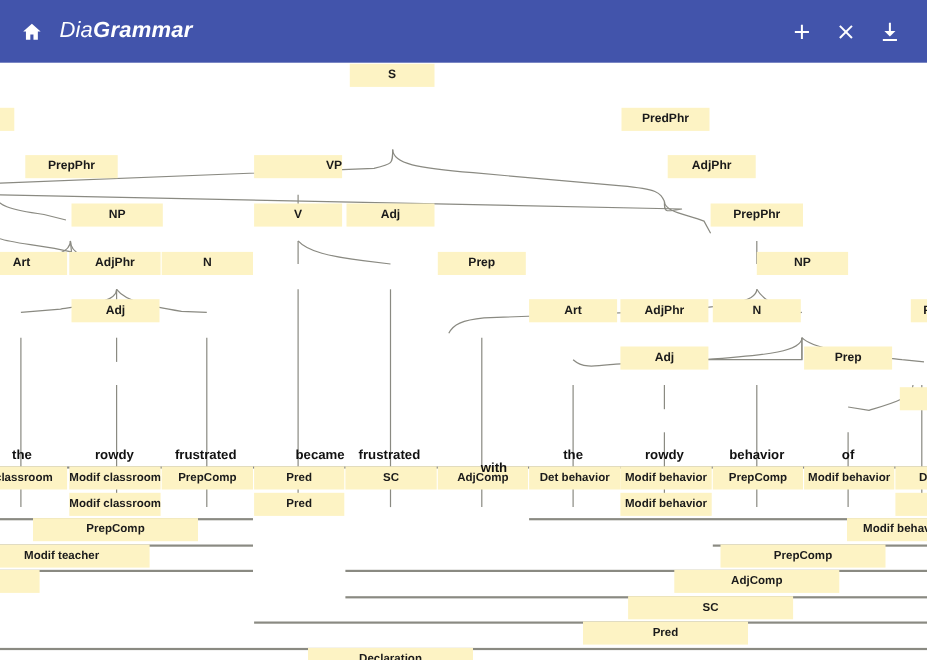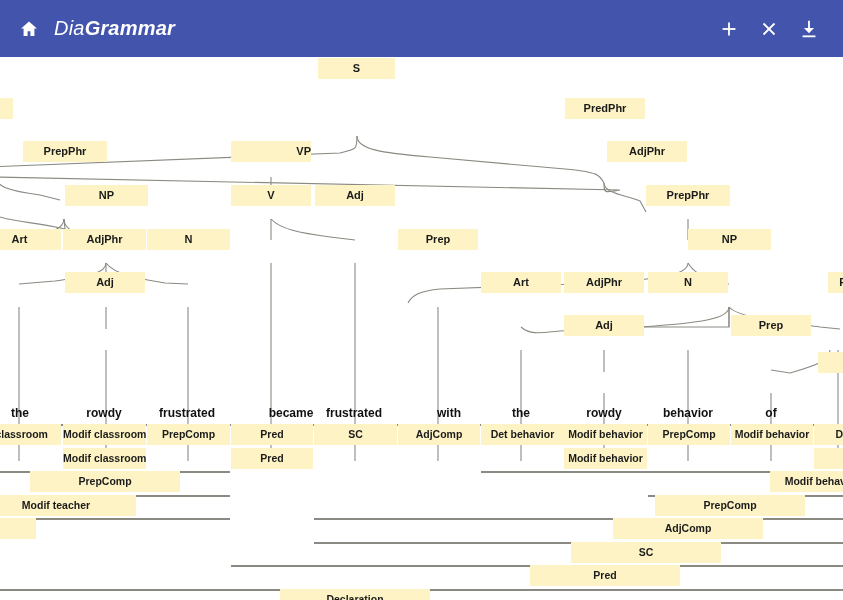--- a/index.html
+++ b/index.html
@@ -200,21 +200,21 @@
         <div class="node" style="left: 564px; top: 258px; width: 80px;">Adj</div>
         <div class="node" style="left: 731px; top: 258px; width: 80px;">Prep</div>
         <div class="node" style="left: 818px; top: 295px; width: 30px;"></div>
       </div>
     <div id="words">
         <div class="word" style="left: -40px; top: 348px; width: 120px;">the</div>
         <div class="word" style="left: 44px; top: 348px; width: 120px;">rowdy</div>
         <div class="word" style="left: 127px; top: 348px; width: 120px;">frustrated</div>
         <div class="word" style="left: 211px; top: 348px; width: 120px; margin-left: 20px;">became</div>
         <div class="word" style="left: 294px; top: 348px; width: 120px;">frustrated</div>
-        <div class="word" style="left: 378px; top: 348px; width: 120px; padding-left: 22px;">with</div>
+        <div class="word" style="left: 378px; top: 360px; width: 120px; padding-left: 22px;">with</div>
         <div class="word" style="left: 461px; top: 348px; width: 120px;">the</div>
         <div class="word" style="left: 544px; top: 348px; width: 120px;">rowdy</div>
         <div class="word" style="left: 628px; top: 348px; width: 120px;">behavior</div>
         <div class="word" style="left: 711px; top: 348px; width: 120px;">of</div>
       </div>
     <div id="fnrows">
         <div class="fnrow" style="top: 367px; height: 23px;">
           <div class="rule" style="left: 0px; width: 843px;"></div>
           <div class="bar top-rule" style="left: -24px; top: 0px; width: 85px;">t classroom</div>
           <div class="bar top-rule" style="left: 63px; top: 0px; width: 83px;">Modif classroom</div>

